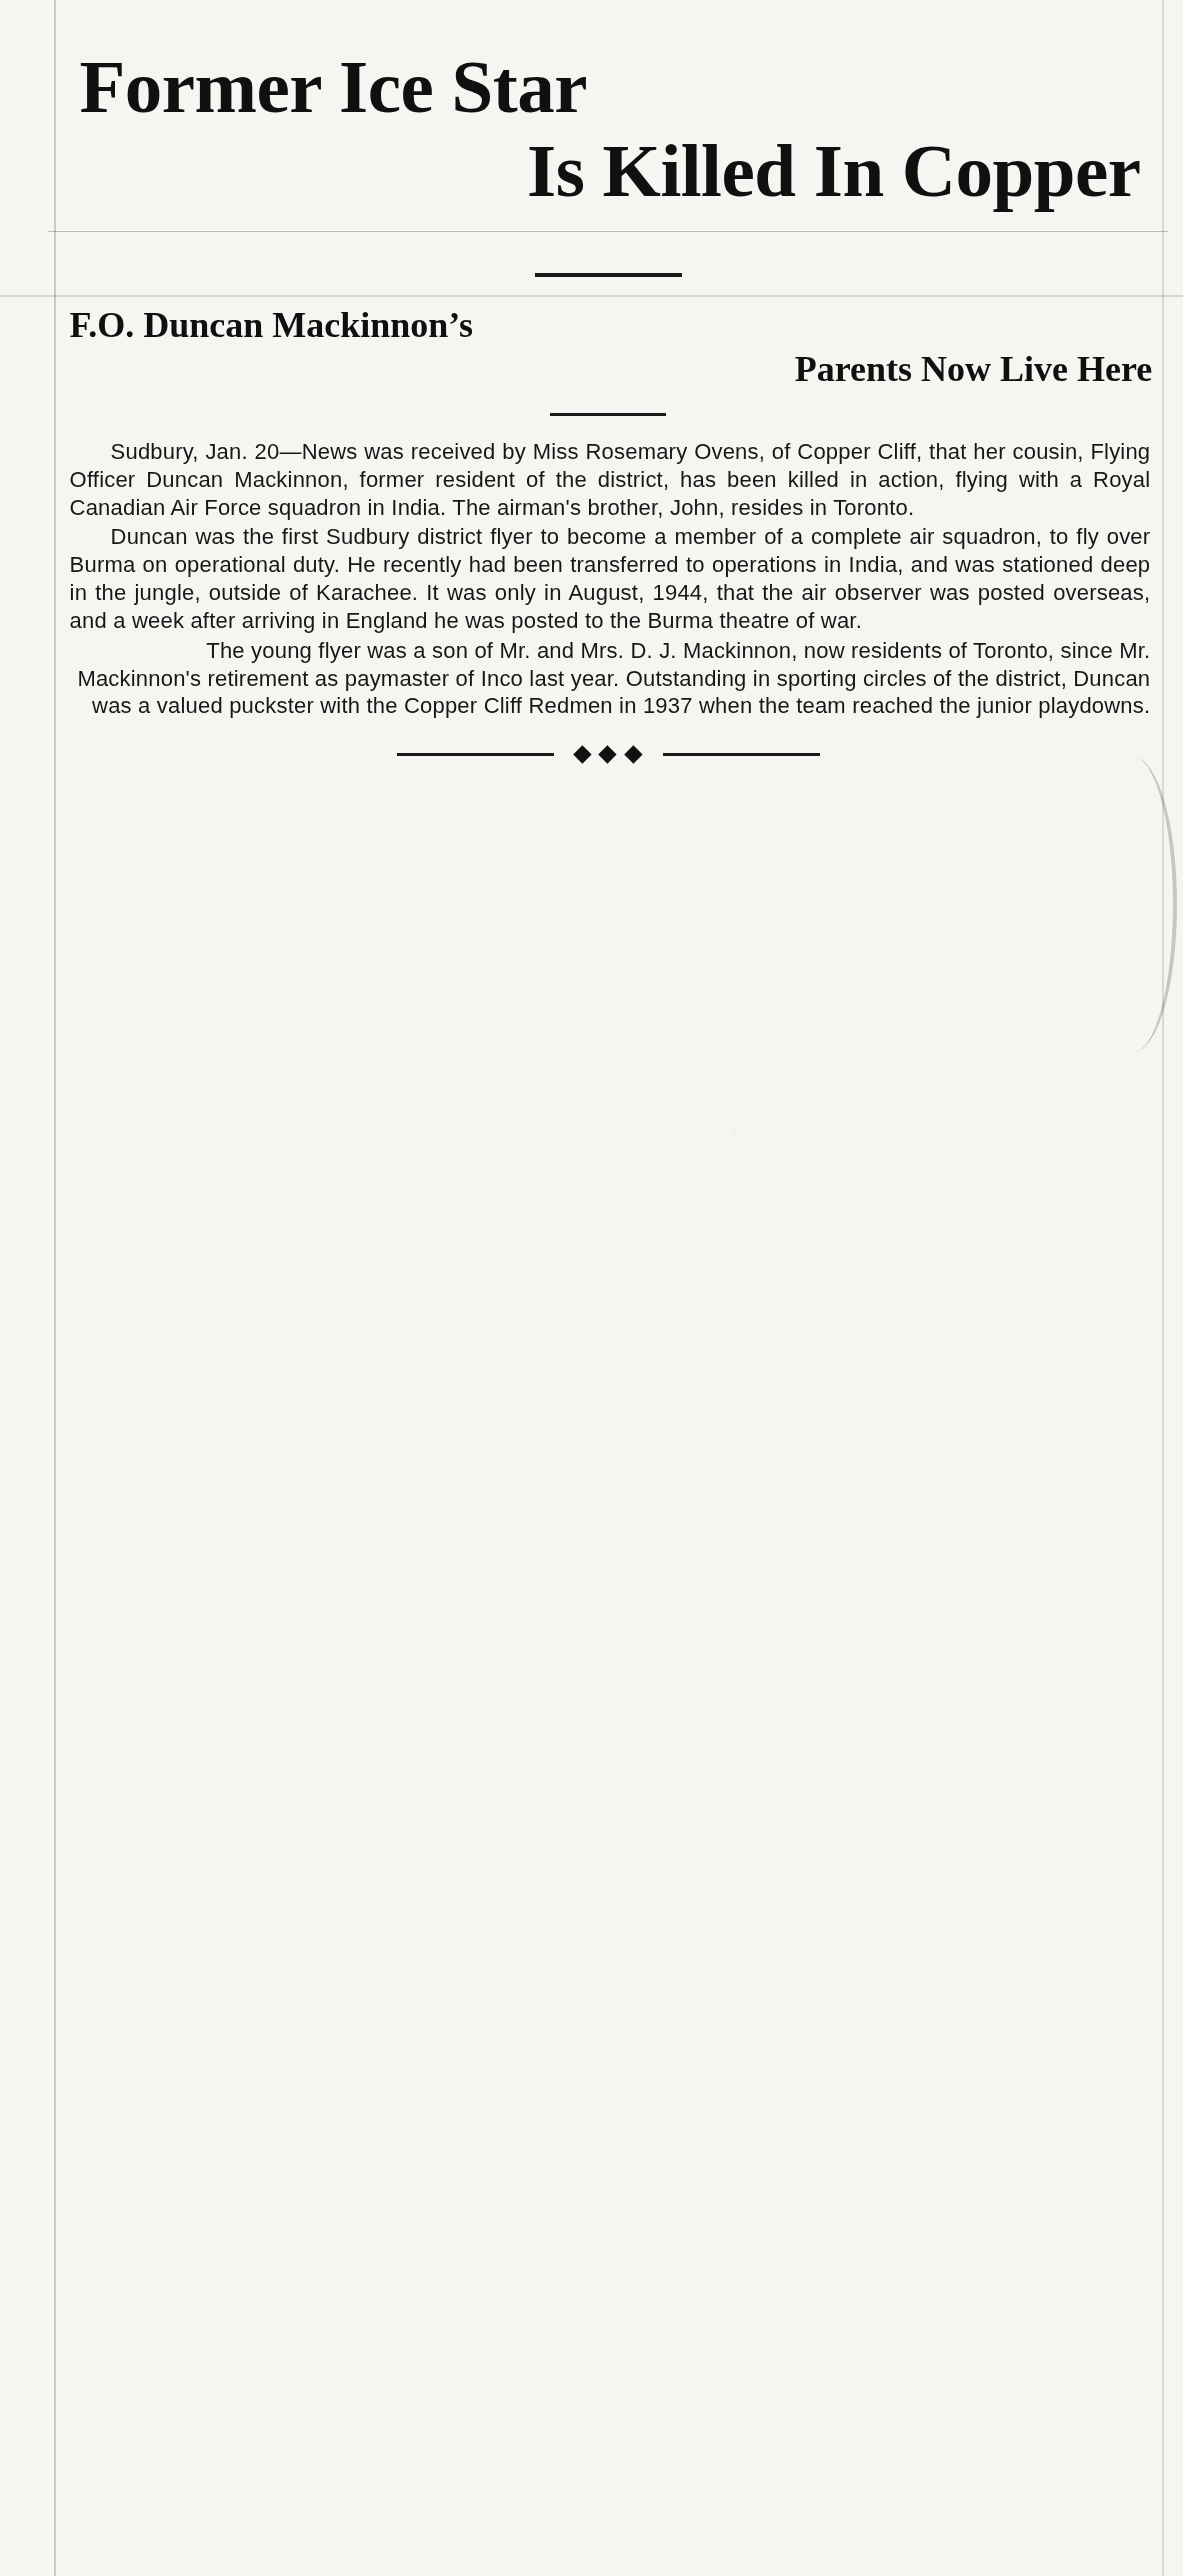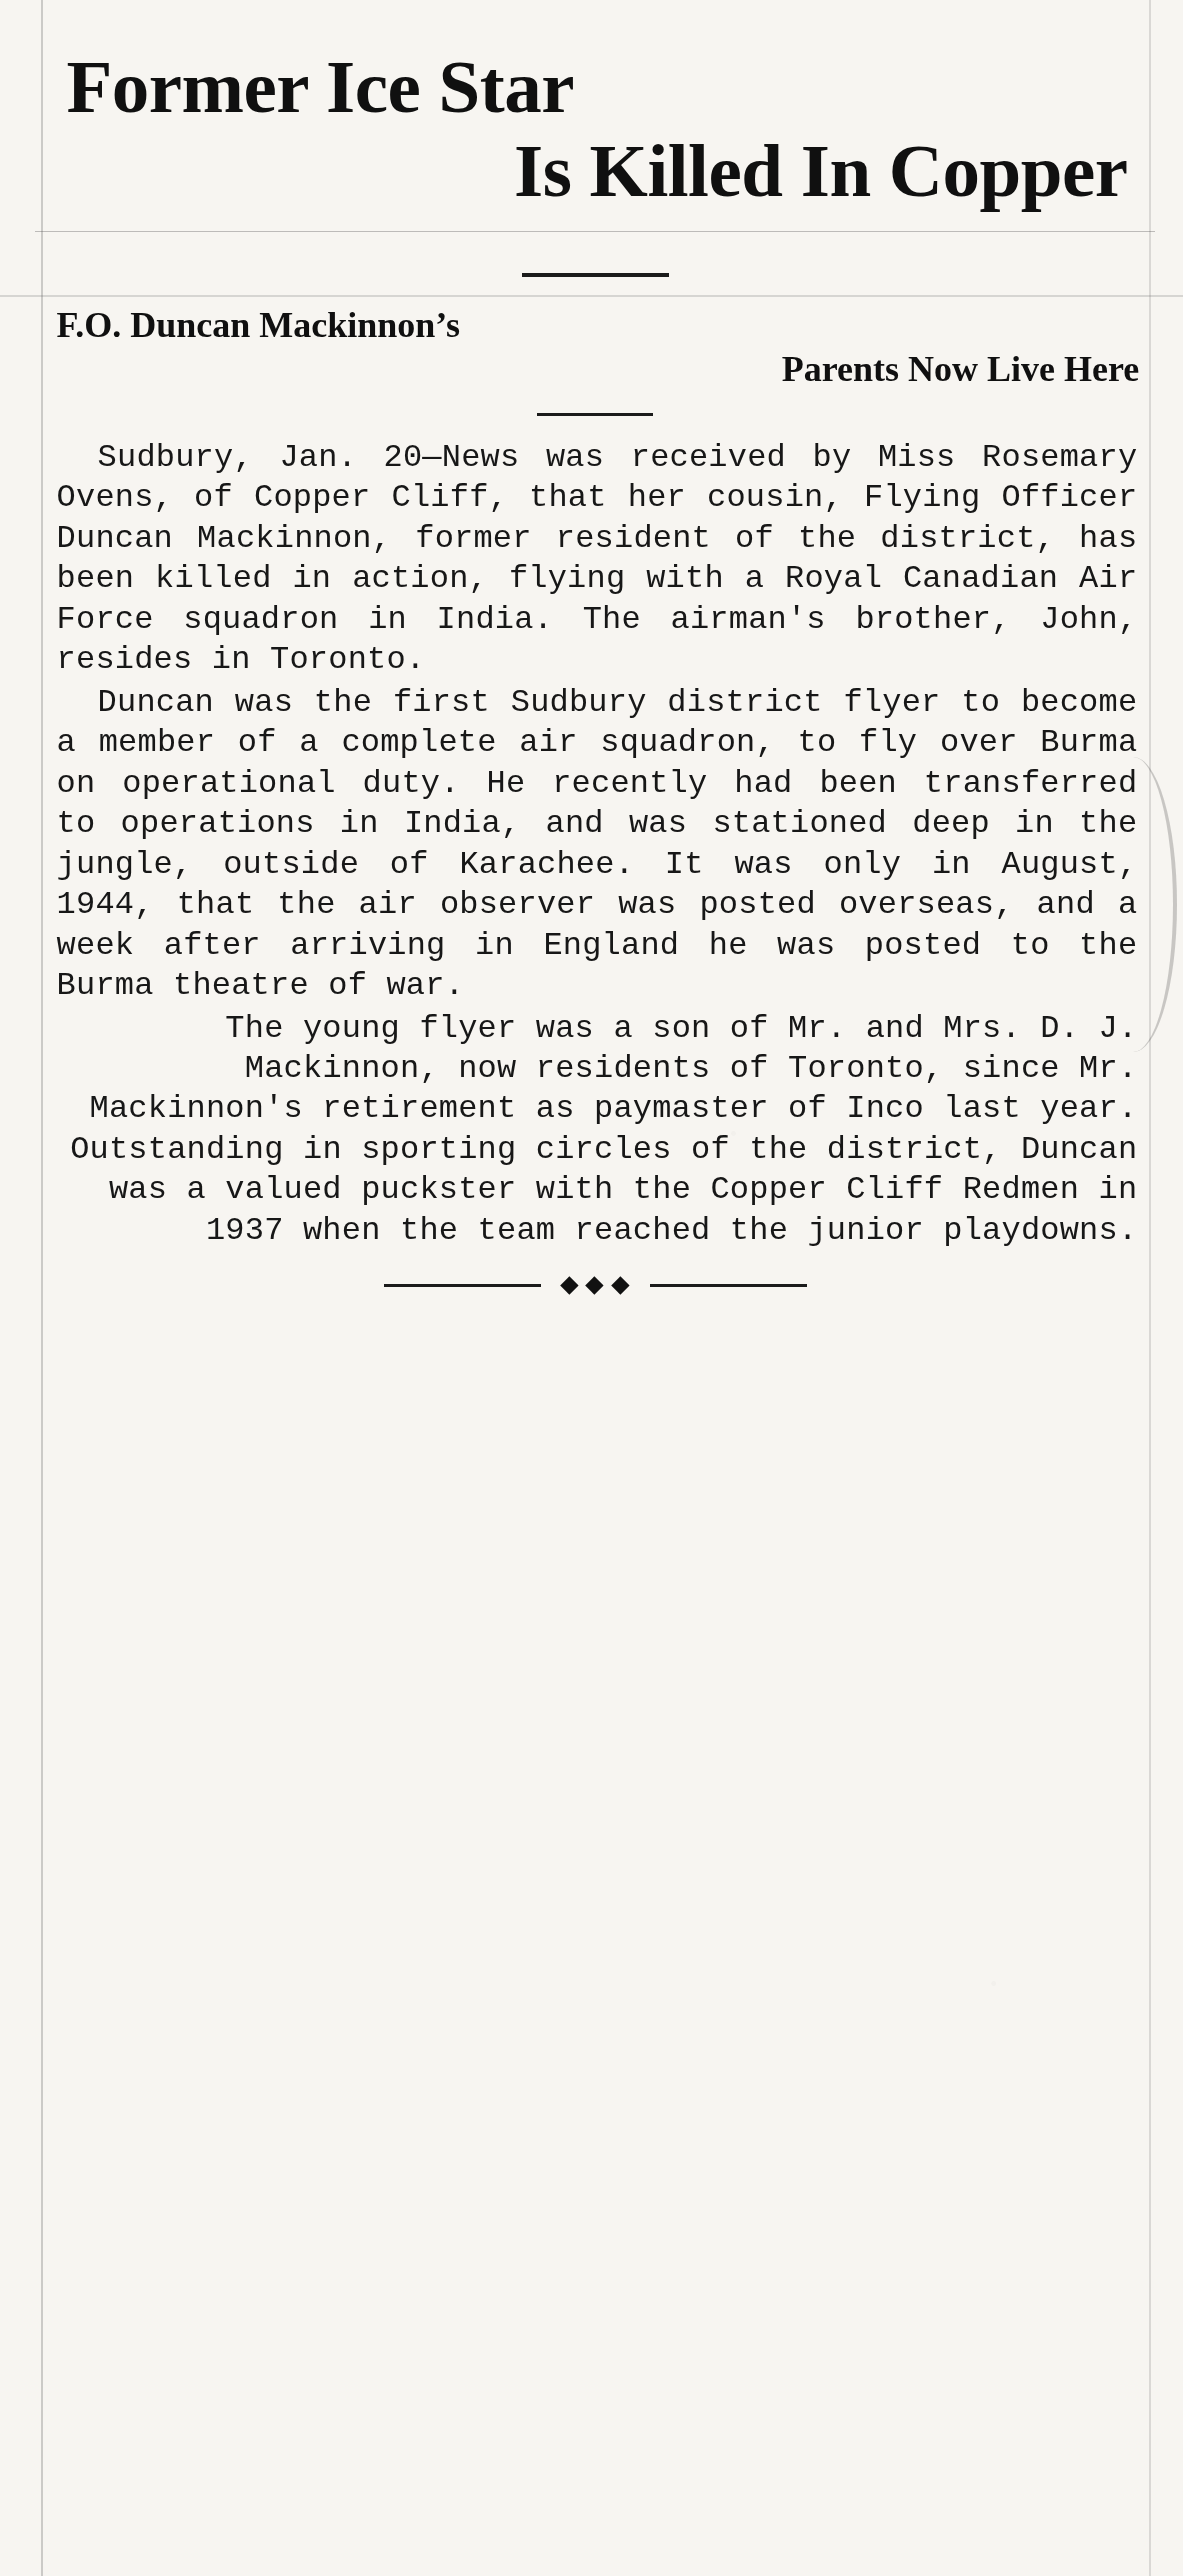--- a/index.html
+++ b/index.html
@@ -21,21 +21,21 @@
     background: #f7f5f1;
     background-image:
       radial-gradient(circle at 12% 18%, rgba(0,0,0,0.025) 0 2px, transparent 2.9px),
       radial-gradient(circle at 62% 44%, rgba(0,0,0,0.02) 0 2px, transparent 2.9px),
       radial-gradient(circle at 84% 77%, rgba(0,0,0,0.02) 0 2px, transparent 2.9px);
     box-sizing: border-box;
     padding: 0;
   }
   .column {
     position: absolute;
-    left: 35px;
+    left: 48px;
     top: 0;
     width: 1120px;
     height: 2148px;
     box-sizing: border-box;
   }
   
   .rule-left, .rule-right {
     position: absolute;
     top: 0;
     width: 2px;
@@ -89,22 +89,22 @@
     font-weight: bold;
     font-size: 36px;
     line-height: 1.22;
     color: #101010;
   }
   .subhead .s1 { display: block; text-align: left; padding-left: 5.9px; }
   .subhead .s2 { display: block; text-align: right; }
 
   .body-text {
     padding: 0 17.7px 0 21.6px;
-    font-family: Liberation Mono, monospace;
-    font-size: 32px;
+    font-family: Liberation Sans, sans-serif;
+    font-size: 22px;
     line-height: 1.265;
     color: #171717;
     text-align: justify;
     text-justify: inter-word;
     letter-spacing: 0.2px;
   }
   .body-text p {
     margin: 0 0 2px 0;
     text-indent: 41px;
   }

